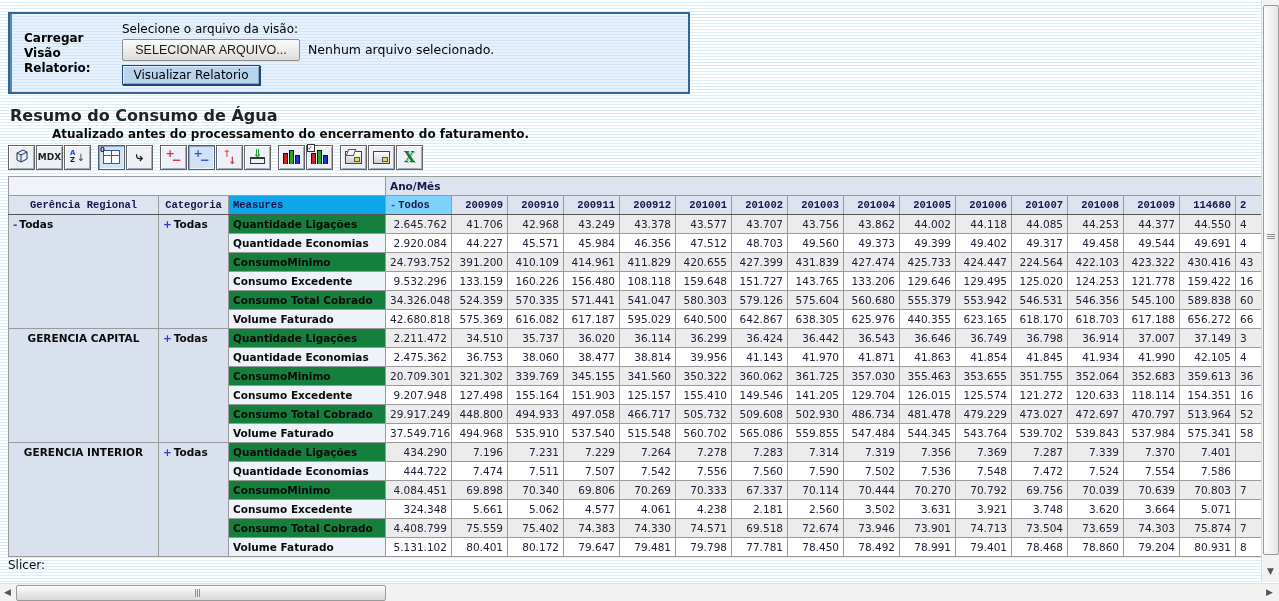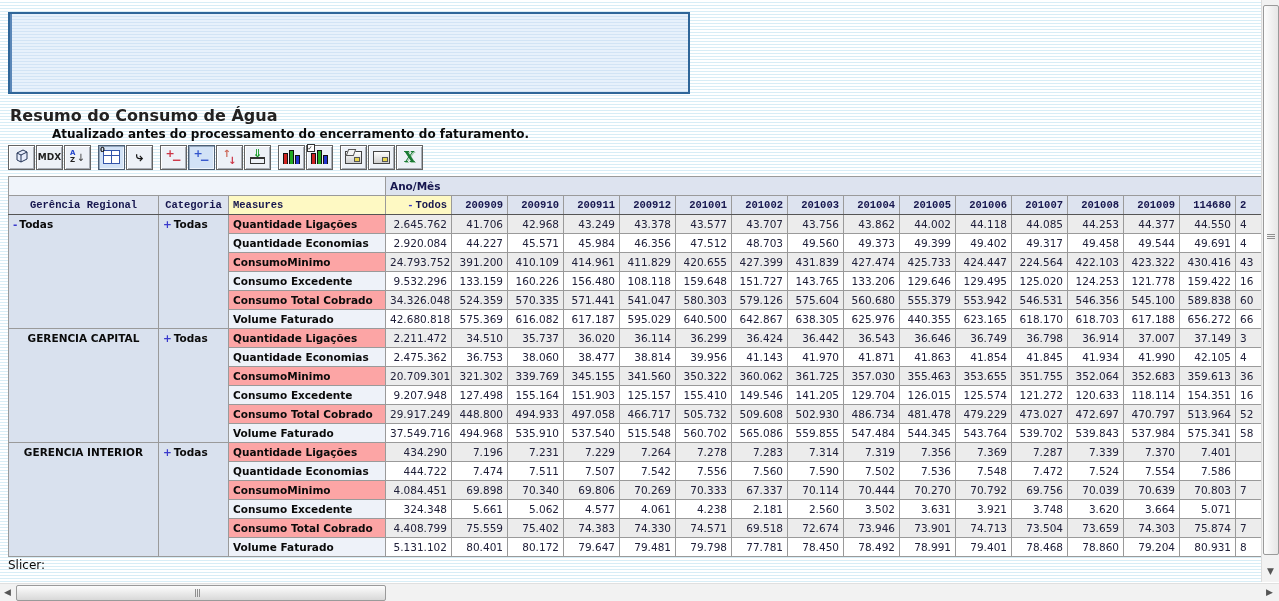--- a/index.html
+++ b/index.html
@@ -88,29 +88,29 @@
   
   .table-clip{position:absolute;left:8px;top:176px;width:1254px;height:452px;overflow:hidden;}
   table.pivot{border-collapse:collapse;table-layout:fixed;width:1297px;border:1px solid #4a4a4a;}
   table.pivot th,table.pivot td{
     border:1px solid #9a9a9a;font-size:10.5px;line-height:18px;height:18px;
     padding:0 4px;box-sizing:border-box;overflow:hidden;white-space:nowrap;
   }
   th.corner{background:#f0f4fa;}
   th.axis-h{background:#dde3ef;text-align:left;font-weight:bold;color:#16164e;}
   th.region-h,th.cat-h{background:#dde3ef;color:#16164e;text-align:center;}
-  th.meas-h{background:#fef9c3;color:#16164e;text-align:left;}
-  th.todos-h{background:#fef9c3;color:#16164e;text-align:right;padding-left:3px;}
+  th.meas-h{background:#0ea5e9;color:#16164e;text-align:left;}
+  th.todos-h{background:#7dd3fc;color:#16164e;text-align:left;padding-left:3px;}
   th.month-h{background:#dde3ef;color:#16164e;text-align:right;}
   th.sliver-h{background:#dde3ef;color:#16164e;text-align:left;}
   thead tr.col-heads th{border-bottom:1px solid #555;font-family:Liberation Mono, monospace;}
   td.region-cell,td.cat-cell{background:#d9e1ee;vertical-align:top;font-weight:bold;color:#0a0a0a;padding-top:1px;}
   td.region-cell.center{text-align:center;}
   td.measure-label{font-weight:bold;color:#0a0a0a;text-align:left;}
-  tr.r-odd td.measure-label{background:#fca5a5;}
+  tr.r-odd td.measure-label{background:#15803d;}
   tr.r-even td.measure-label{background:#eef2f9;}
   td.val{text-align:right;color:#20203a;}
   tr.r-odd td.val{background:#ececec;}
   tr.r-even td.val{background:#ffffff;}
   td.val.sliver{text-align:left;}
   tr.group-start td{border-top:1px solid #555;}
   .drill{color:#3a3acc;font-weight:bold;margin-right:2px;cursor:pointer;}
   
   .slicer{position:absolute;left:8px;top:558px;font-size:12px;color:#0a0a0a;}
   
@@ -125,20 +125,31 @@
   .harrow.right{right:2px;}
   .hthumb{position:absolute;left:16px;top:1px;height:14px;width:368px;background:linear-gradient(#fdfdfd,#d8d8d8);border:1px solid #9a9a9a;border-radius:2px;}
   .hgrip{position:absolute;left:50%;top:3px;margin-left:-6px;display:flex;}
   .hgrip i{display:block;border-left:1px solid #8f8f8f;height:8px;margin-right:1px;}
 </style>
 </head>
 <body>
 
 <div class="top-panel">
   <div class="panel-divider"></div>
+  <div class="load-section">
+    <div class="load-label">Carregar Visão Relatorio:</div>
+    <div class="file-area">
+      <div class="file-hint">Selecione o arquivo da visão:</div>
+      <div class="file-row">
+        <button class="file-btn">SELECIONAR ARQUIVO...</button>
+        <span class="file-status">Nenhum arquivo selecionado.</span>
+      </div>
+      <button class="blue-btn viz-btn">Visualizar Relatorio</button>
+    </div>
+  </div>
 </div>
 
 <div class="report-title">Resumo do Consumo de Água</div>
 <div class="report-subtitle">Atualizado antes do processamento do encerramento do faturamento.</div>
 
 <div class="toolbar">
   <div class="tb-btn">
     <span>
       <svg width="16" height="16" viewBox="0 0 16 16">
           <path d="M3 5 L9 2 L13 4 L13 11 L7 14 L3 12 Z" fill="#e6ecfa" stroke="#223355"></path>

